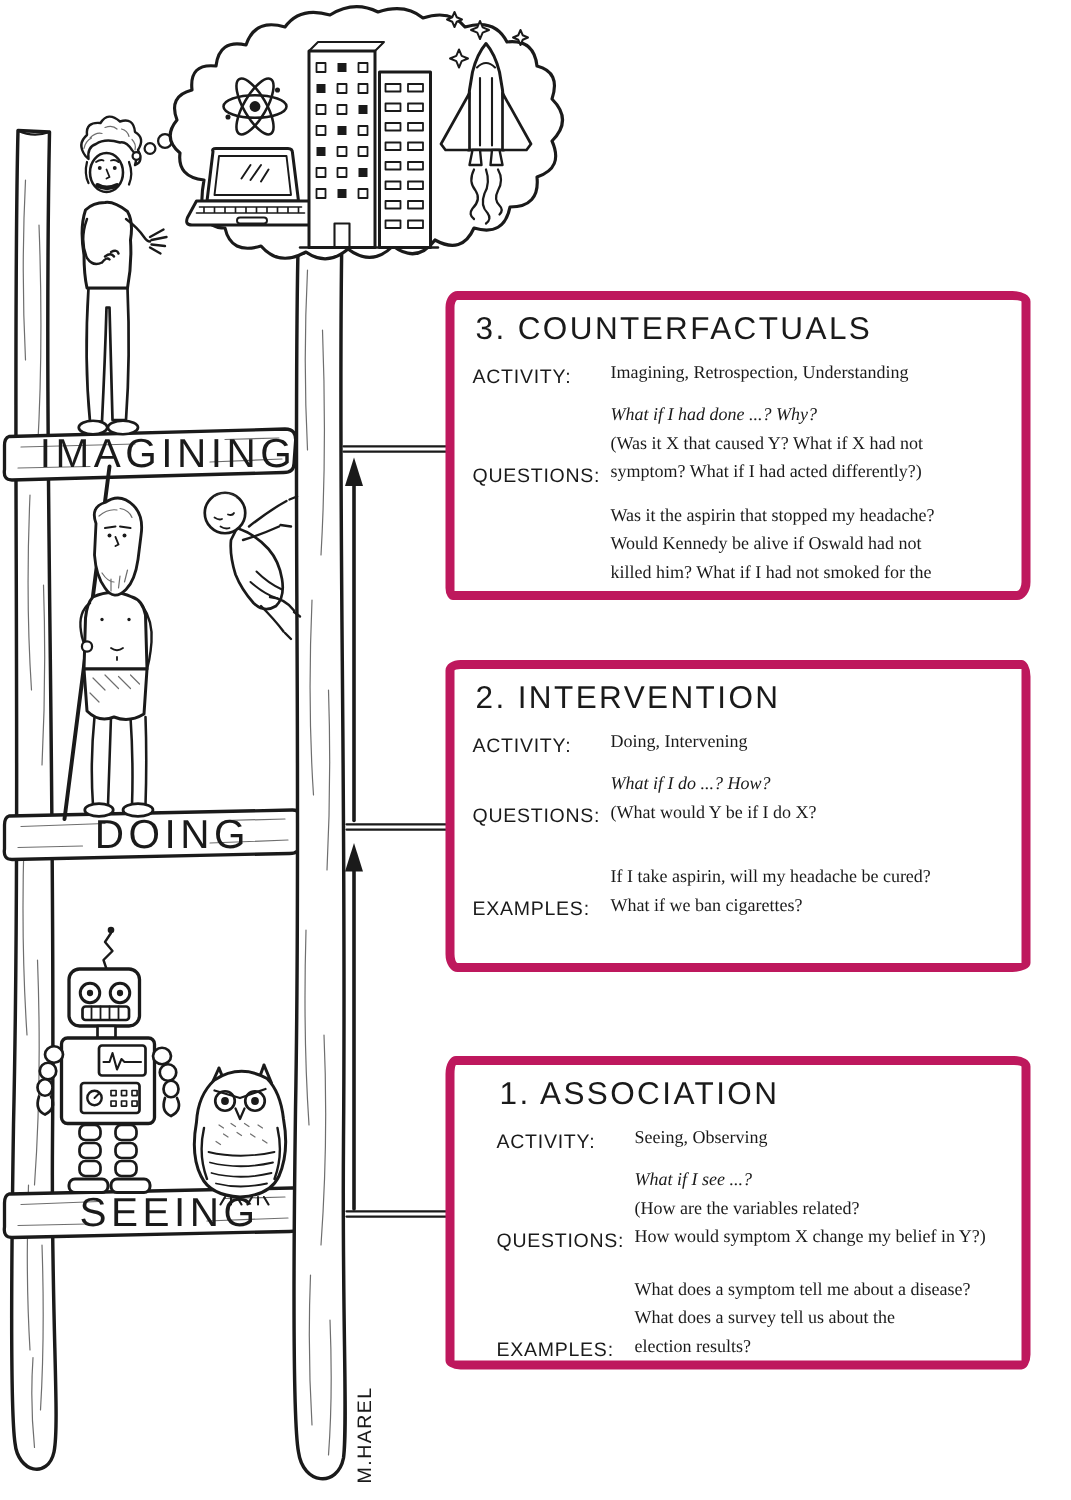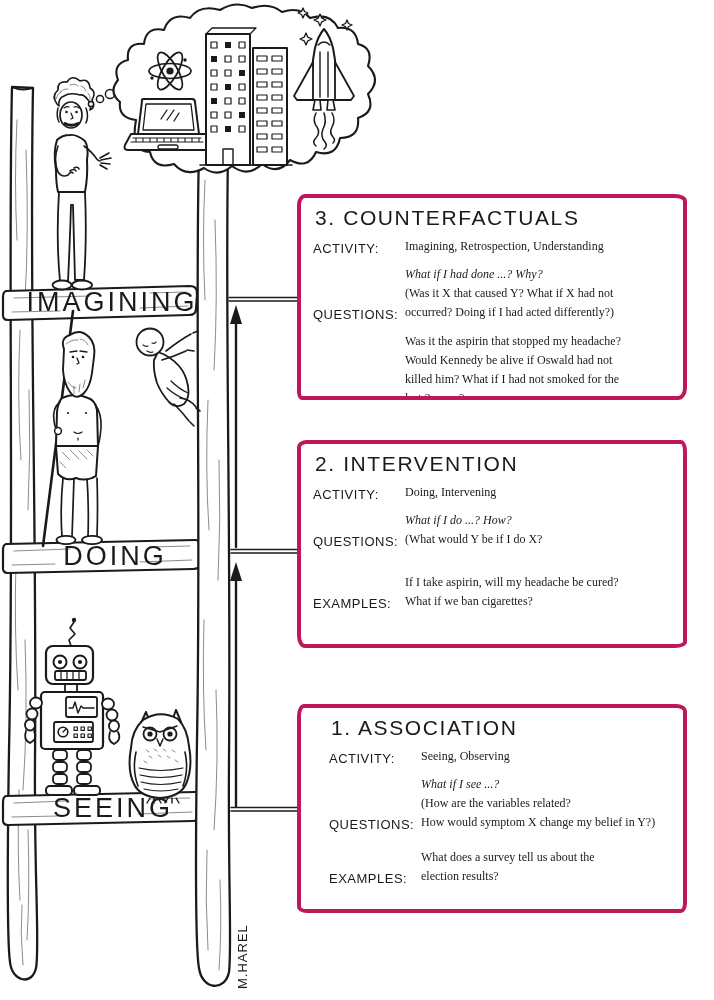--- a/index.html
+++ b/index.html
@@ -6,21 +6,21 @@
   .stage{position:relative;width:714px;height:1000px;background:#fff;overflow:hidden;
          font-family:"Liberation Sans",sans-serif;color:#1a1a1a;}
   .stage svg{position:absolute;left:0;top:0;}
   svg .ink{stroke:#1a1a1a;fill:none;stroke-linecap:round;stroke-linejoin:round;}
   svg .w{fill:#ffffff;}
   svg .solid{fill:#1a1a1a;stroke:none;}
   svg .grain{stroke:#3d3d3d;stroke-width:0.8;fill:none;opacity:.75;stroke-linecap:round;}
   svg text{font-family:"Liberation Sans",sans-serif;fill:#1a1a1a;}
   svg .rung-label{font-size:27px;letter-spacing:3px;}
   svg .sig{font-size:13px;letter-spacing:1px;}
-  .panel{position:absolute;left:297px;width:390px;background:#fff;border:4px solid #be185d;
+  .panel{position:absolute;left:297px;width:390px;background:#fff;border:6px solid #be185d;
          box-sizing:border-box;overflow:hidden;}
   .panel.p3{top:194px;height:206px;border-radius:8px 12px 9px 5px / 11px 7px 12px 8px;}
   .panel.p2{top:440px;height:208px;border-radius:10px 6px 12px 8px / 7px 11px 6px 12px;}
   .panel.p1{top:704px;height:209px;border-radius:7px 11px 6px 10px / 12px 7px 10px 6px;padding-left:16px;}
   .panel-inner{padding:6px 6px 2px 12px;}
   .panel-title{font-size:21px;letter-spacing:1.6px;margin:2px 0 7px 2px;white-space:nowrap;}
   .row{display:flex;align-items:flex-end;}
   .row.activity{margin-bottom:9px;}
   .row.questions{margin-bottom:10px;}
   .lbl{flex:none;width:92px;font-size:13px;letter-spacing:.5px;padding-top:2px;}
@@ -273,21 +273,21 @@
       <div class="panel-title">3. COUNTERFACTUALS</div>
       <div class="row activity">
         <div class="lbl">ACTIVITY:</div>
         <div class="content">Imagining, Retrospection, Understanding</div>
       </div>
       <div class="row questions">
         <div class="lbl">QUESTIONS:</div>
         <div class="content">
           <div class="q-lead line">What if I had done ...? Why?</div>
           <div class="line">(Was it X that caused Y? What if X had not</div>
-          <div class="line">occurred? Doing if I had acted differently?)</div>
+          <div class="line">symptom? What if I had acted differently?)</div>
         </div>
       </div>
       <div class="row examples">
         <div class="lbl">EXAMPLES:</div>
         <div class="content">
           <div class="line">Was it the aspirin that stopped my headache?</div>
           <div class="line">Would Kennedy be alive if Oswald had not</div>
           <div class="line">killed him? What if I had not smoked for the</div>
           <div class="line">last 2 years?</div>
         </div>
@@ -330,20 +330,21 @@
         <div class="lbl">QUESTIONS:</div>
         <div class="content">
           <div class="q-lead line">What if I see ...?</div>
           <div class="line">(How are the variables related?</div>
           <div class="line">How would symptom X change my belief in Y?)</div>
         </div>
       </div>
       <div class="row examples">
         <div class="lbl">EXAMPLES:</div>
         <div class="content">
+          <div class="line">What does a symptom tell me about a disease?</div>
           <div class="line">What does a survey tell us about the</div>
           <div class="line">election results?</div>
         </div>
       </div>
     </div>
   </div>
 
 </div>
 
 </body></html>

